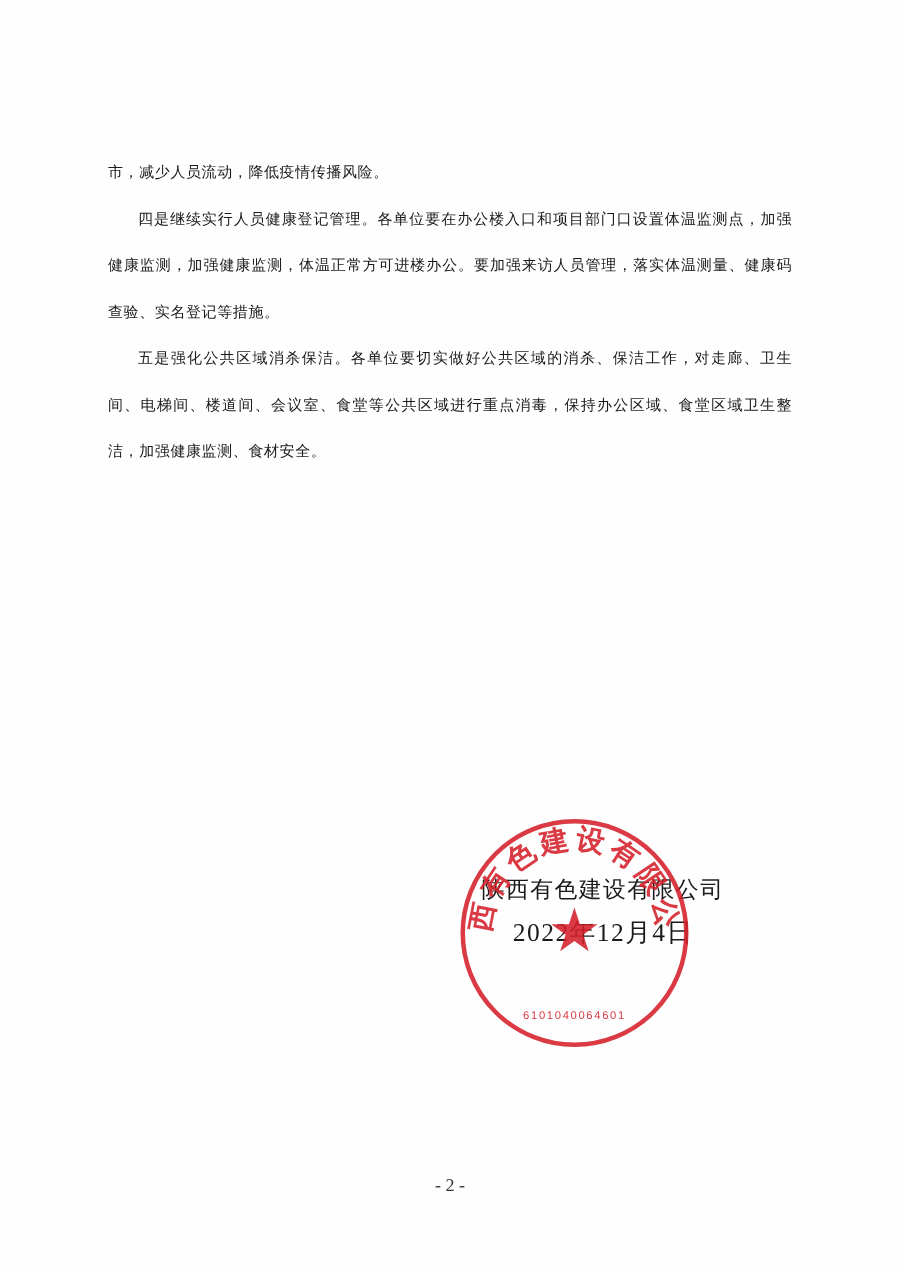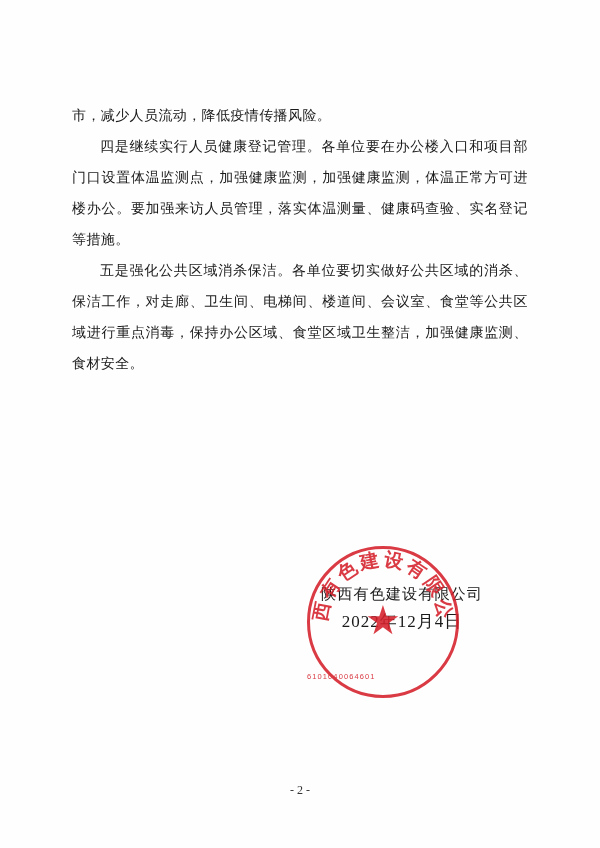--- a/index.html
+++ b/index.html
@@ -22,21 +22,21 @@
     height: 848px;
     background: #fefefe;
   }
   .doc-body {
     position: absolute;
     left: 72px;
     top: 100px;
     width: 456px;
   }
   .para {
-    font-size: 14px;
+    font-size: 10px;
     line-height: 31px;
     text-align: justify;
     text-justify: inter-ideograph;
     letter-spacing: 0.4px;
     margin: 0 0 0 0;
   }
   .para.indent {
     text-indent: 2em;
   }
   .para .lead {
@@ -97,21 +97,21 @@
     transform: translate(-50%, -52%);
     font-size: 40px;
     line-height: 40px;
     color: #d5202a;
   }
   .seal-code {
     position: absolute;
     left: 0;
     right: 0;
     bottom: 17px;
-    text-align: left;
+    text-align: center;
     font-size: 7.5px;
     letter-spacing: 1.1px;
     color: #d5202a;
     font-family: "Liberation Sans", sans-serif;
   }
   .page-number {
     position: absolute;
     left: 0;
     right: 0;
     top: 783px;

